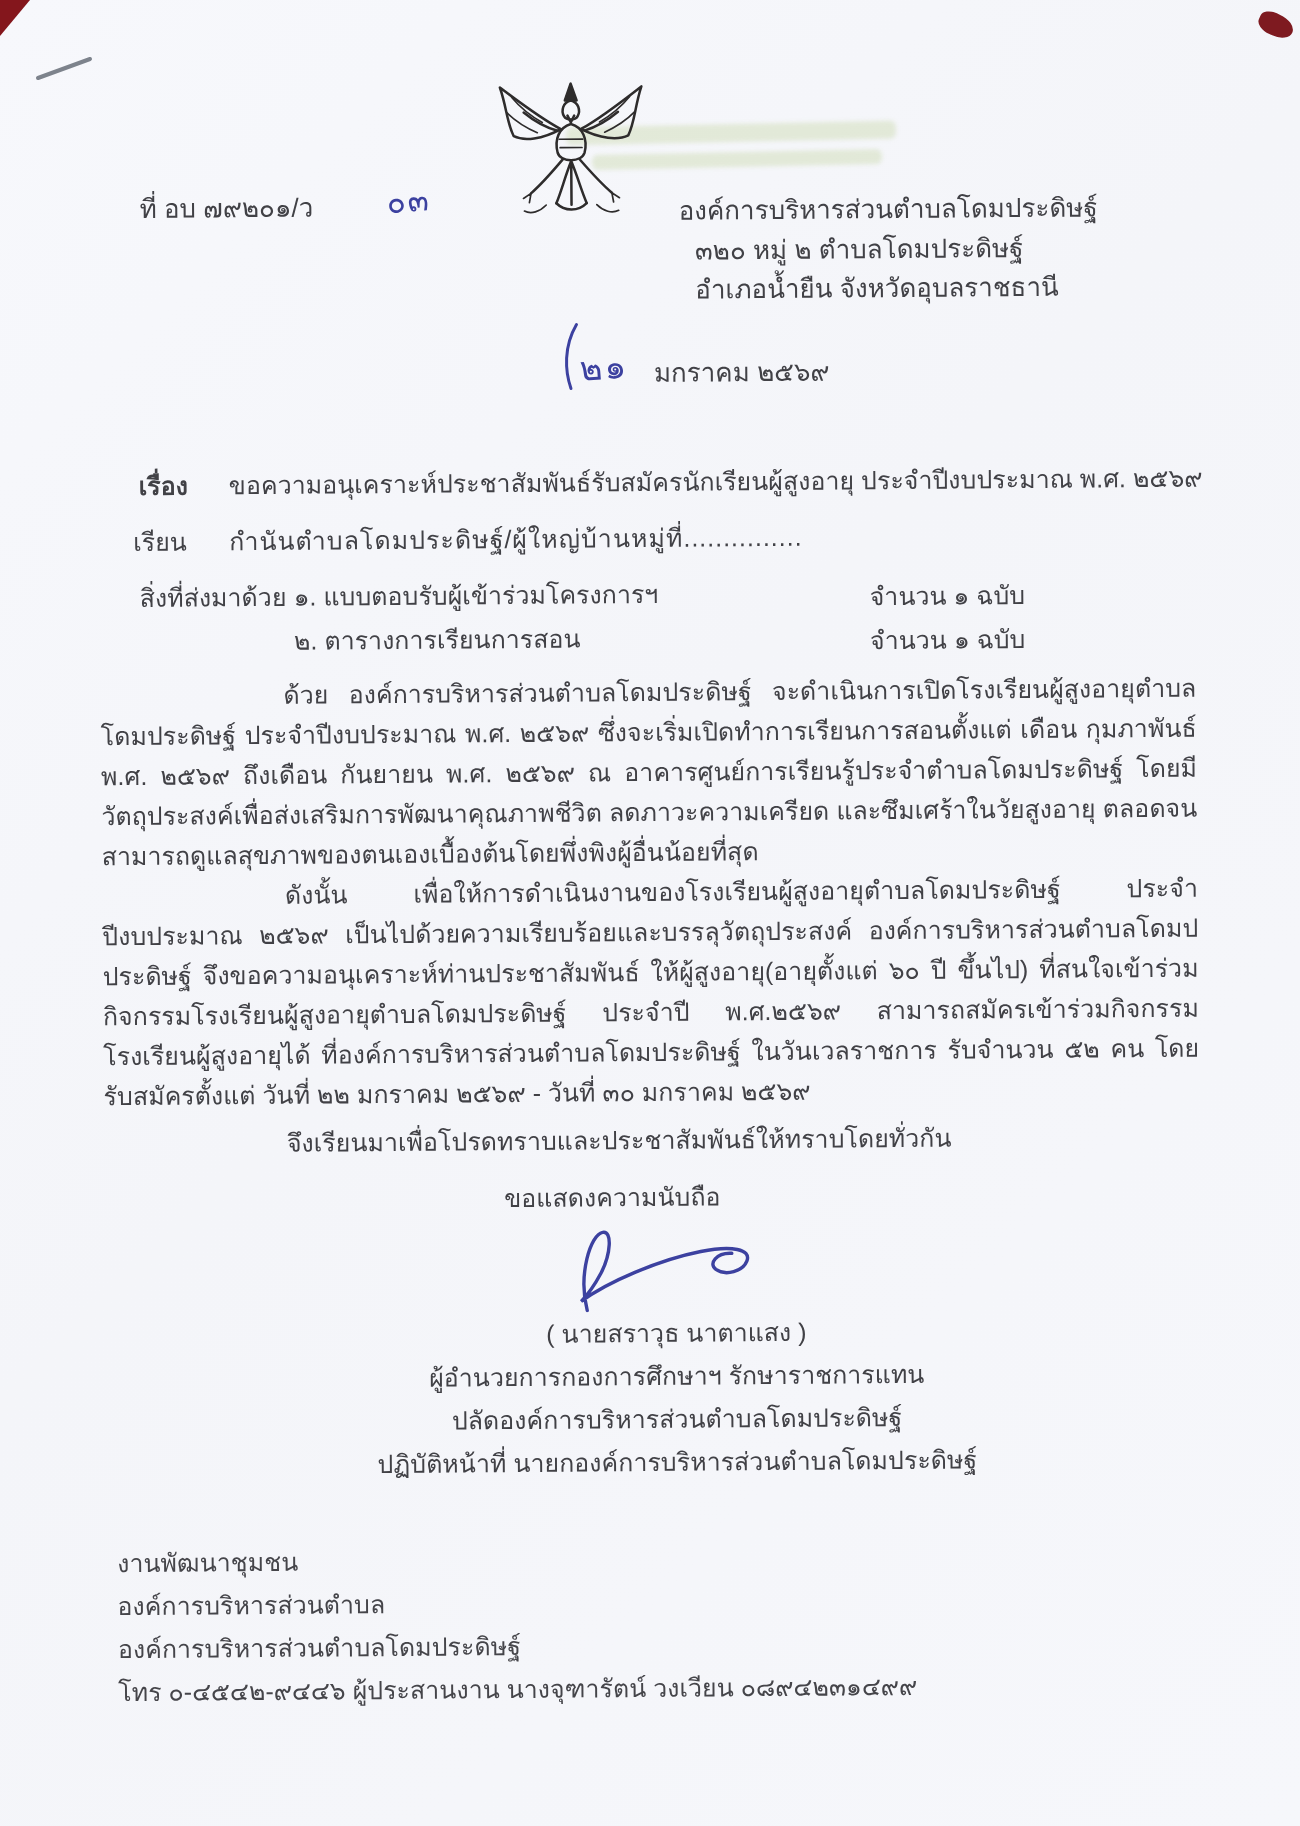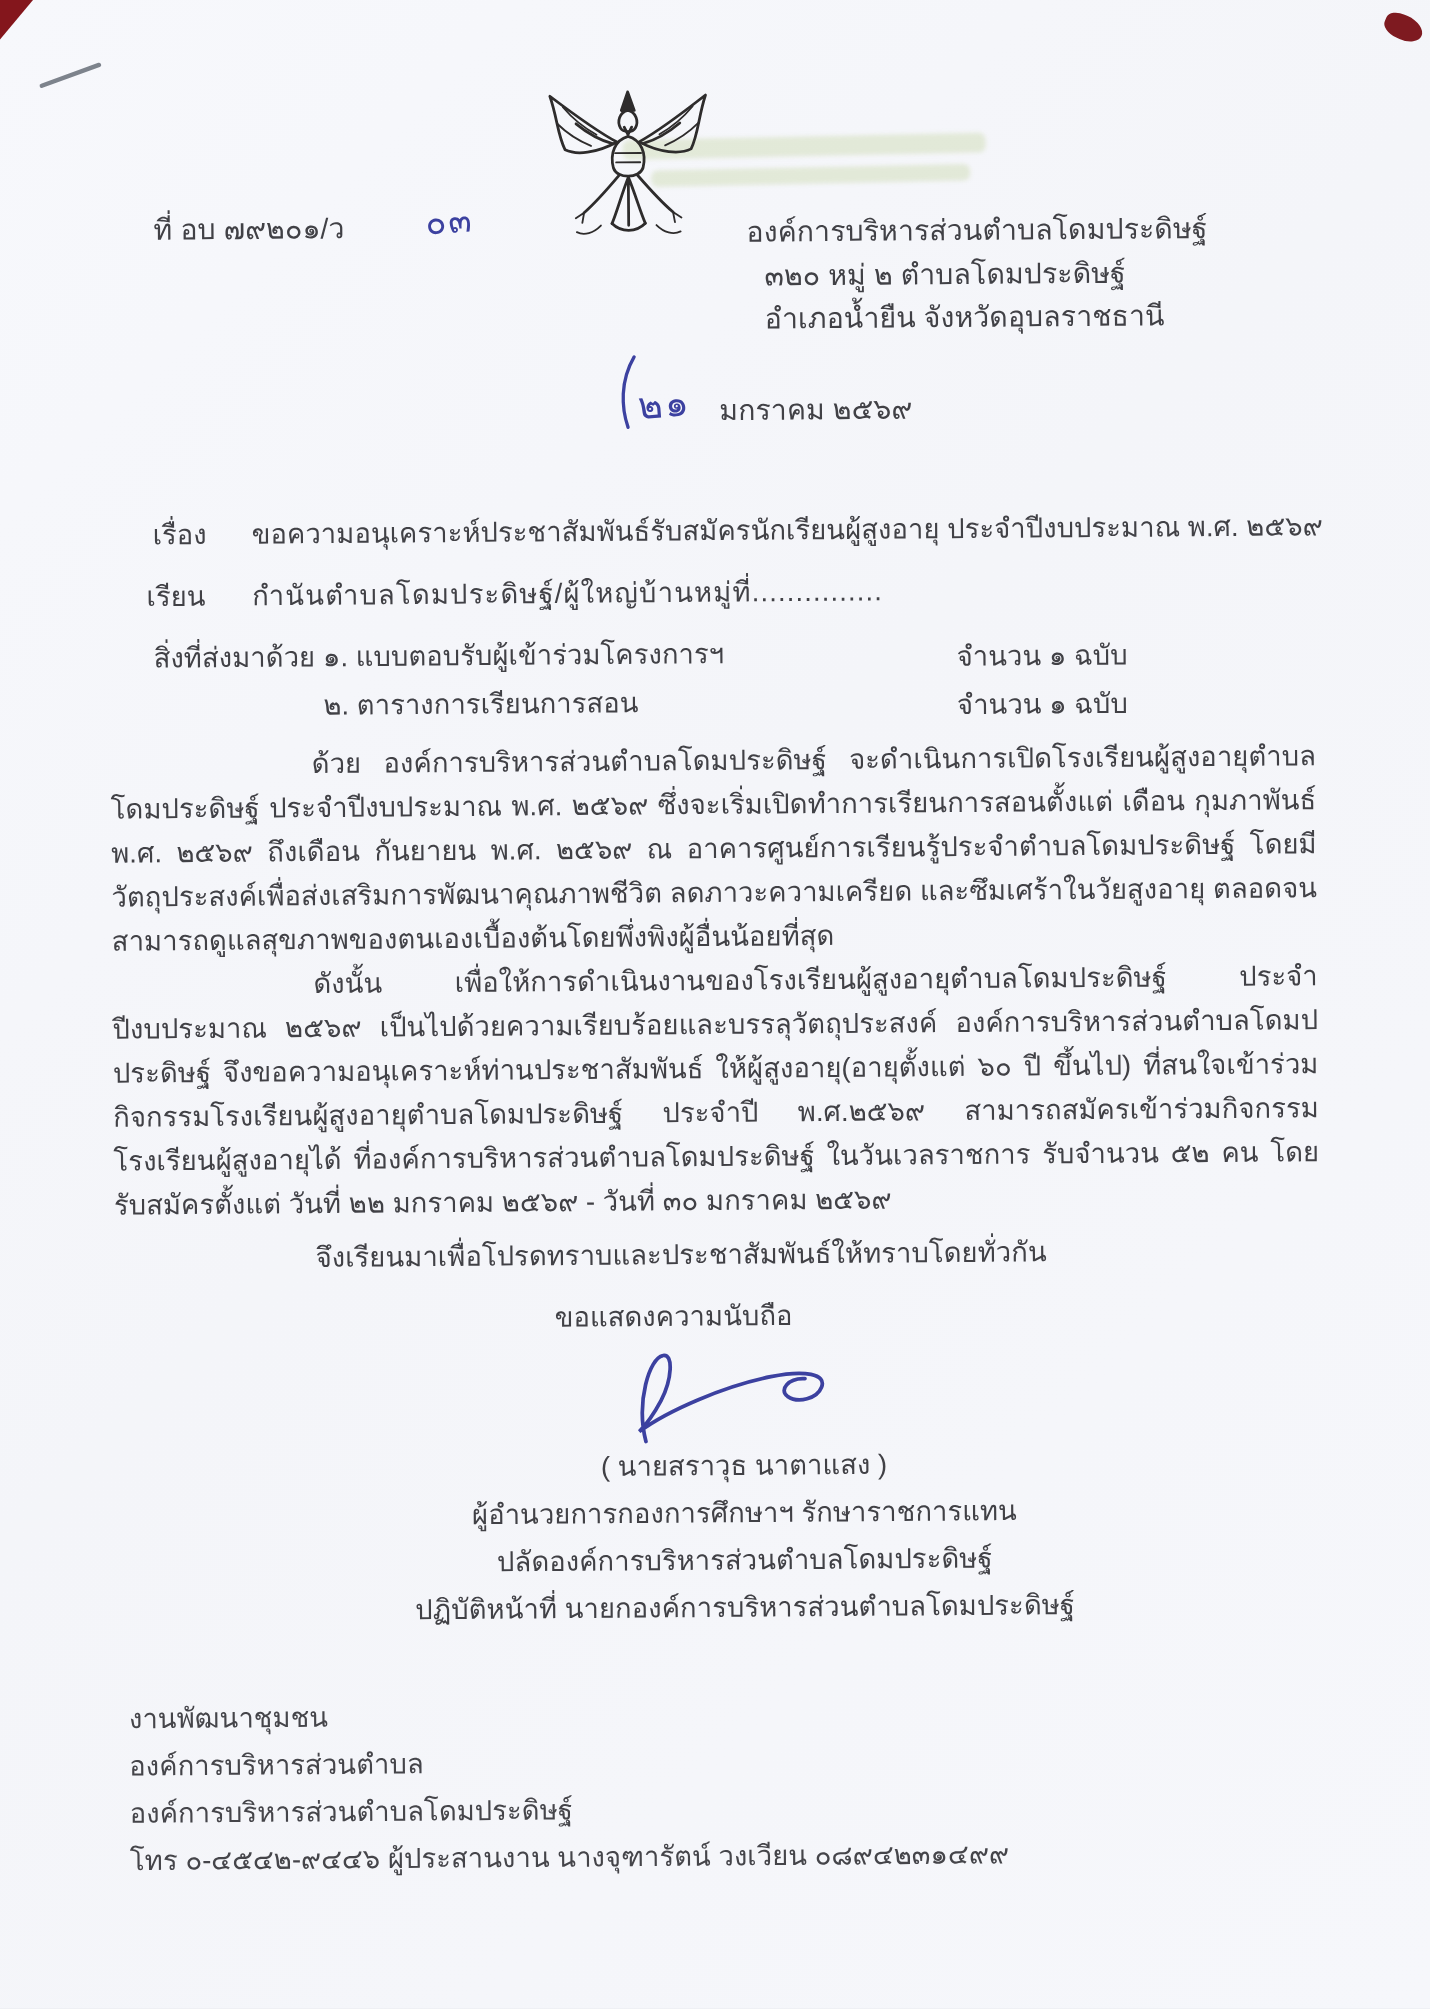--- a/index.html
+++ b/index.html
@@ -94,21 +94,21 @@
     <div class="t hdr" style="left:684px;top:190px;">องค์การบริหารส่วนตำบลโดมประดิษฐ์</div>
     <div class="t hdr" style="left:700px;top:230px;">๓๒๐ หมู่ ๒ ตำบลโดมประดิษฐ์</div>
     <div class="t hdr" style="left:700px;top:269px;">อำเภอน้ำยืน  จังหวัดอุบลราชธานี</div>
 
     <svg style="position:absolute;left:560px;top:320px;" width="26" height="72" viewBox="0 0 26 72">
       <path d="M21,4 C8,26 9,50 15,68" stroke="#3c41a0" stroke-width="3" fill="none" stroke-linecap="round"></path>
     </svg>
     <div class="t hand" style="left:584px;top:340px;">๒๑</div>
     <div class="t hdr" style="left:658px;top:352px;">มกราคม ๒๕๖๙</div>
 
-    <div class="t" style="left:142px;top:462px;">เรื่อง</div>
+    <div class="t" style="left:142px;top:462px;font-weight:bold;">เรื่อง</div>
     <div class="t" style="left:232px;top:462px;">ขอความอนุเคราะห์ประชาสัมพันธ์รับสมัครนักเรียนผู้สูงอายุ ประจำปีงบประมาณ พ.ศ. ๒๕๖๙</div>
 
     <div class="t" style="left:136px;top:518px;">เรียน</div>
     <div class="t dotline" style="left:232px;top:518px;">กำนันตำบลโดมประดิษฐ์/ผู้ใหญ่บ้านหมู่ที่...............</div>
 
     <div class="t" style="left:142px;top:574px;">สิ่งที่ส่งมาด้วย</div>
     <div class="t" style="left:296px;top:574px;">๑. แบบตอบรับผู้เข้าร่วมโครงการฯ</div>
     <div class="t" style="left:872px;top:578px;">จำนวน ๑ ฉบับ</div>
     <div class="t" style="left:296px;top:618px;">๒. ตารางการเรียนการสอน</div>
     <div class="t" style="left:872px;top:622px;">จำนวน ๑ ฉบับ</div>

